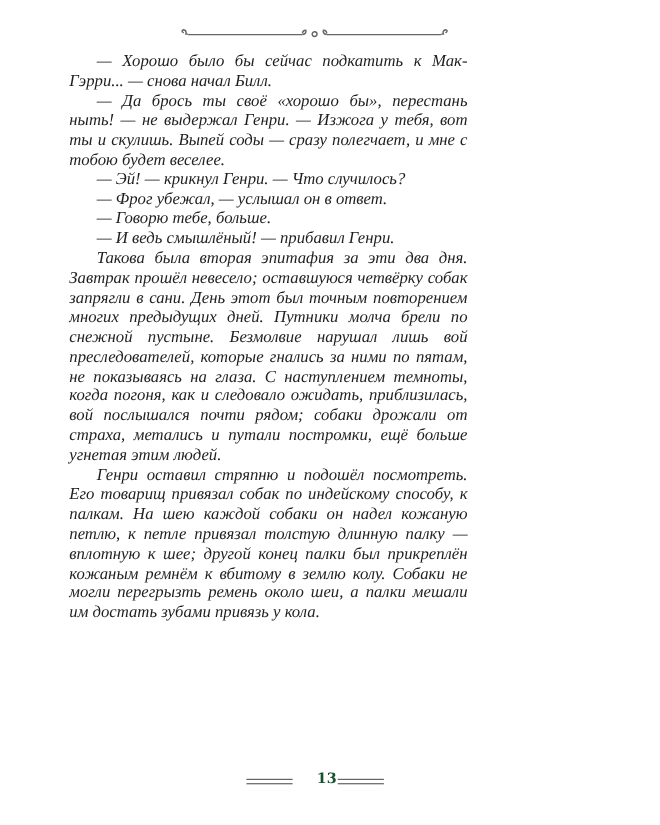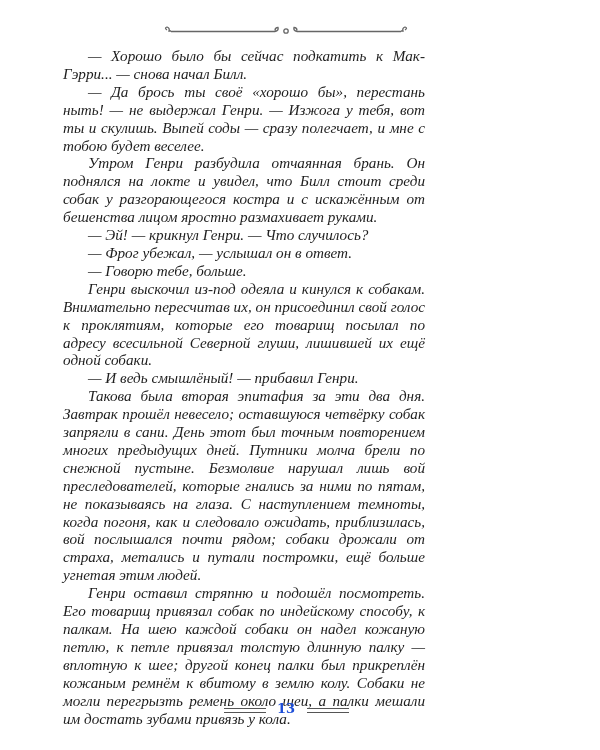--- a/index.html
+++ b/index.html
@@ -12,22 +12,22 @@
   .text-block {
     position: absolute; top: 47px; left: 63px; width: 362px;
     font-size: 15.2px; line-height: 17.9px; text-align: justify;
   }
   .text-block p { margin: 0; text-indent: 25px; font-style: italic; }
   .footer { position: absolute; top: 699px; left: 0; width: 600px; height: 22px; }
   .footer .rule { position: absolute; top: 9px; width: 42px; height: 3px; border-top: 1.2px solid #555; border-bottom: 1.2px solid #555; }
   .footer .rule.left { left: 224px; }
   .footer .rule.right { left: 307px; }
   .footer .num {
-    position: absolute; left: 277px; width: 40px; top: 2px; text-align: left;
-    font-weight: bold; font-size: 13px; font-family: "DejaVu Serif", serif; color: #1d4ed8;
+    position: absolute; left: 277px; width: 40px; top: 2px; text-align: center;
+    font-weight: bold; font-size: 13px; font-family: "DejaVu Serif", serif; color: #14532d;
   }
 </style>
 </head>
 <body>
 
 <div class="ornament-top">
   <svg width="246" height="14" viewBox="0 0 246 14">
     <g stroke="#666" fill="none" stroke-width="1.3">
       <path d="M4 6 q-3 -2 0 -3 q3 1 2 4 L8 7"></path>
       <line x1="8" y1="7.5" x2="112" y2="7.5"></line>
@@ -36,25 +36,23 @@
       <path d="M134 7.5 q-4 -1 -3 -4 q3 0 3 3"></path>
       <line x1="134" y1="7.5" x2="238" y2="7.5"></line>
       <path d="M242 6 q3 -2 0 -3 q-3 1 -2 4 L238 7"></path>
     </g>
   </svg>
 </div>
 
 <div class="text-block">
   <p>— Хорошо было бы сейчас подкатить к Мак-Гэрри... — снова начал Билл.</p>
   <p>— Да брось ты своё «хорошо бы», перестань ныть! — не выдержал Генри. — Изжога у тебя, вот ты и скулишь. Выпей соды — сразу полегчает, и мне с тобою будет веселее.</p>
-  <p>Утром Генри разбудила отчаянная брань. Он поднялся на локте и увидел, что Билл стоит среди собак у разгорающегося костра и с искажённым от бешенства лицом яростно размахивает руками.</p>
   <p>— Эй! — крикнул Генри. — Что случилось?</p>
   <p>— Фрог убежал, — услышал он в ответ.</p>
   <p>— Говорю тебе, больше.</p>
-  <p>Генри выскочил из-под одеяла и кинулся к собакам. Внимательно пересчитав их, он присоединил свой голос к проклятиям, которые его товарищ посылал по адресу всесильной Северной глуши, лишившей их ещё одной собаки.</p>
   <p>— И ведь смышлёный! — прибавил Генри.</p>
   <p>Такова была вторая эпитафия за эти два дня. Завтрак прошёл невесело; оставшуюся четвёрку собак запрягли в сани. День этот был точным повторением многих предыдущих дней. Путники молча брели по снежной пустыне. Безмолвие нарушал лишь вой преследователей, которые гнались за ними по пятам, не показываясь на глаза. С наступлением темноты, когда погоня, как и следовало ожидать, приблизилась, вой послышался почти рядом; собаки дрожали от страха, метались и путали постромки, ещё больше угнетая этим людей.</p>
   <p>Генри оставил стряпню и подошёл посмотреть. Его товарищ привязал собак по индейскому способу, к палкам. На шею каждой собаки он надел кожаную петлю, к петле привязал толстую длинную палку — вплотную к шее; другой конец палки был прикреплён кожаным ремнём к вбитому в землю колу. Собаки не могли перегрызть ремень около шеи, а палки мешали им достать зубами привязь у кола.</p>
 
 </div>
 
 <div class="footer">
   <div class="rule left"></div>
   <div class="num">13</div>
   <div class="rule right"></div>

